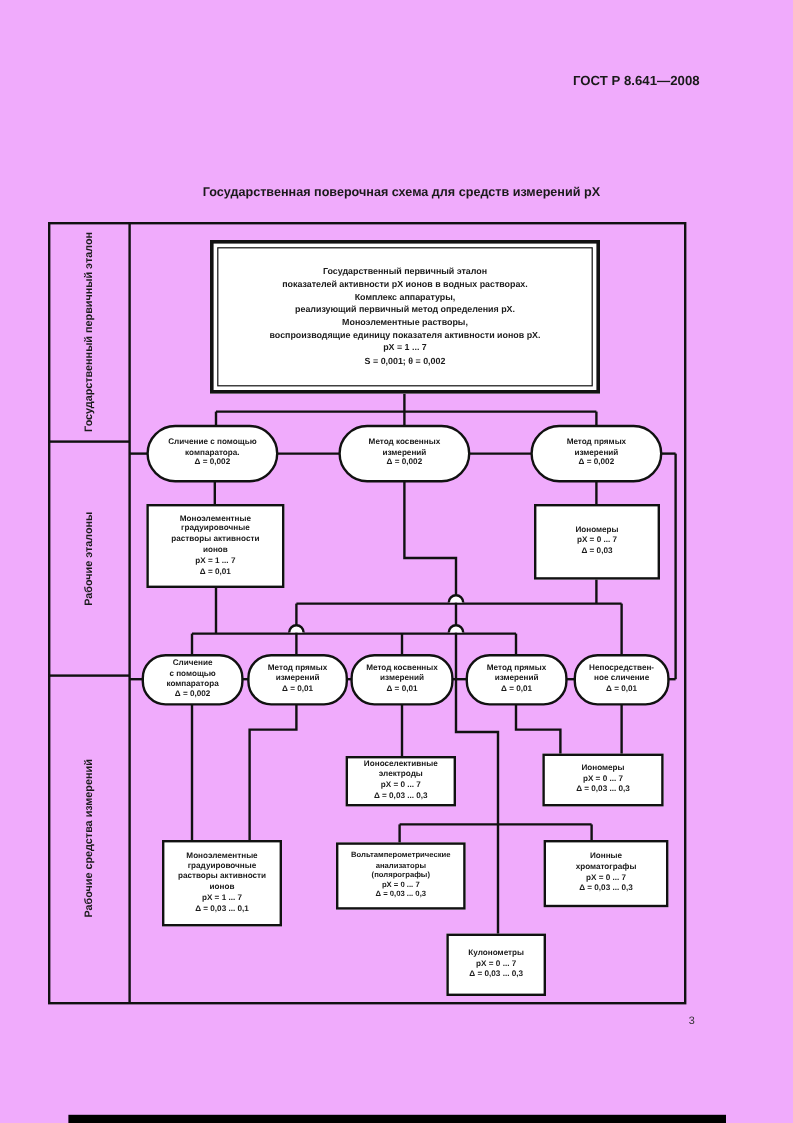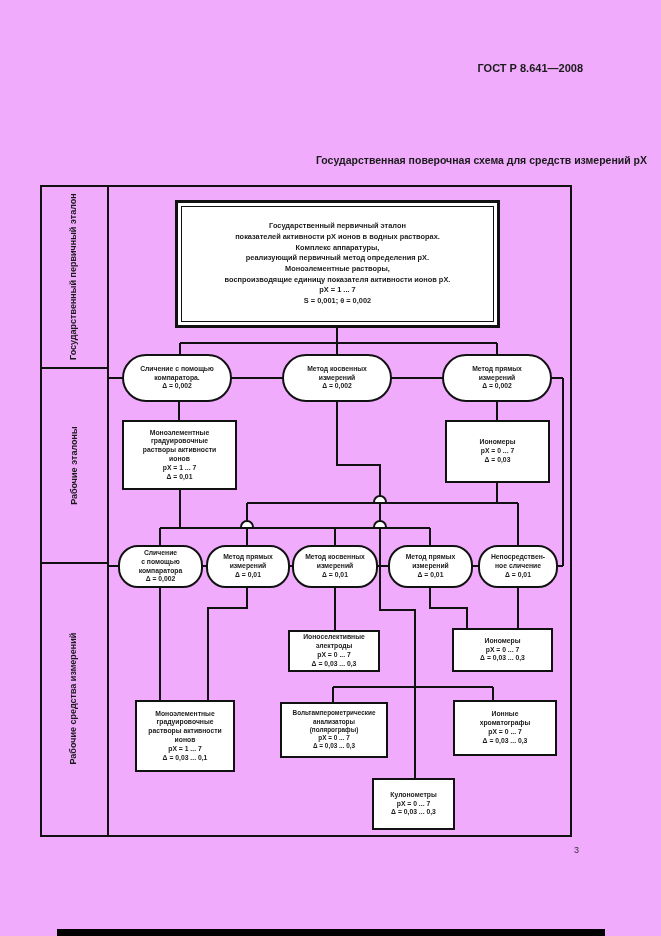--- a/index.html
+++ b/index.html
@@ -1,21 +1,21 @@
 <!DOCTYPE html>
 <html><head>
 <meta charset="utf-8">
 <style>
   html,body{margin:0;padding:0;background:#e8e8e8;}
   .page{position:relative;width:661px;height:936px;background:#f0abfc;
         font-family:"Liberation Sans",sans-serif;color:#1a1a1a;overflow:hidden;margin:0 auto;}
   .std-code{position:absolute;top:62px;right:78px;font-weight:bold;font-size:11px;}
   .appendix{position:absolute;top:96px;left:0;width:614px;text-align:center;
             font-weight:bold;font-size:9.5px;line-height:1.4;}
-  .doc-title{position:absolute;top:154px;left:2px;width:645px;text-align:right;
+  .doc-title{position:absolute;top:154px;left:12px;width:645px;text-align:center;
              font-weight:bold;font-size:10.5px;}
   .page-num{position:absolute;top:845px;left:574px;font-size:9px;color:#333;}
   .footer-bar{position:absolute;left:57px;top:929px;width:548px;height:7px;background:#000;}
 
   .frame{position:absolute;left:40px;top:185px;width:528px;height:648px;border:2px solid #111;}
   .side-sep{position:absolute;left:107px;top:185px;width:0;height:650px;border-left:2px solid #111;}
   .side-div{position:absolute;left:40px;width:68px;height:0;border-top:2px solid #111;}
   #sdiv1{top:367px;} #sdiv2{top:562px;}
   .side-cell{position:absolute;left:40px;width:68px;display:flex;align-items:center;justify-content:center;}
   #side1{top:186px;height:181px;} #side2{top:369px;height:193px;} #side3{top:564px;height:269px;}

